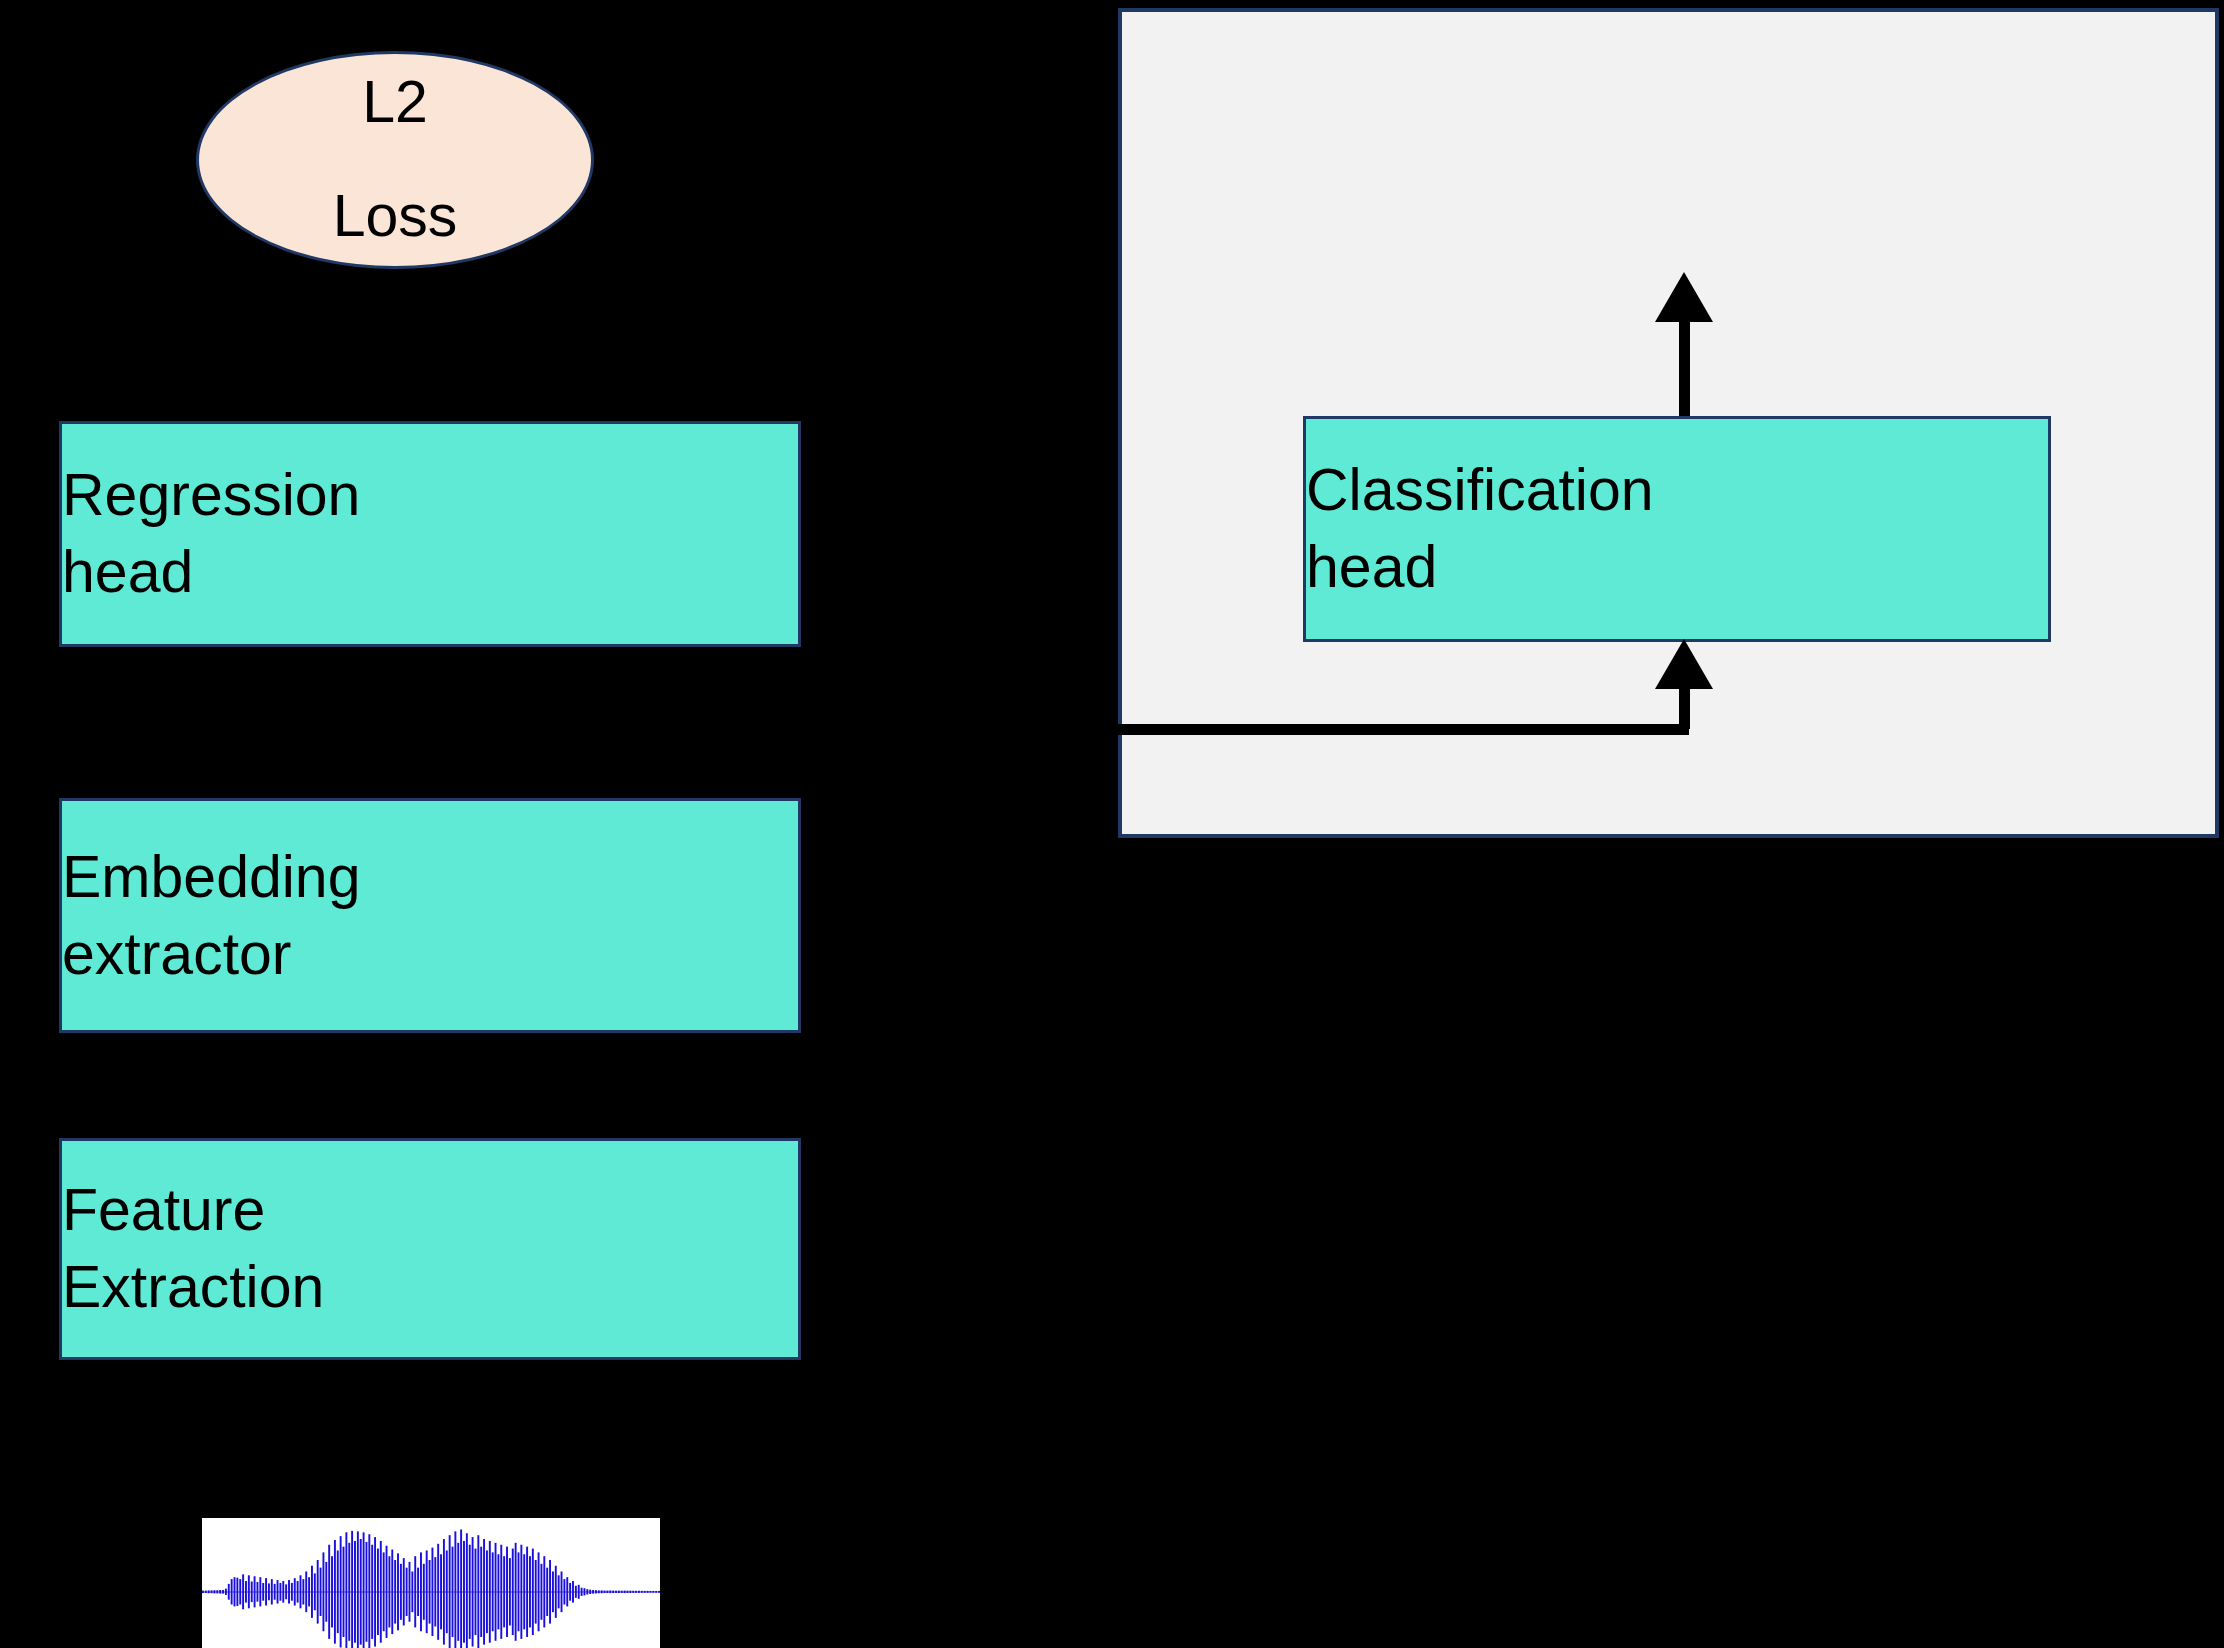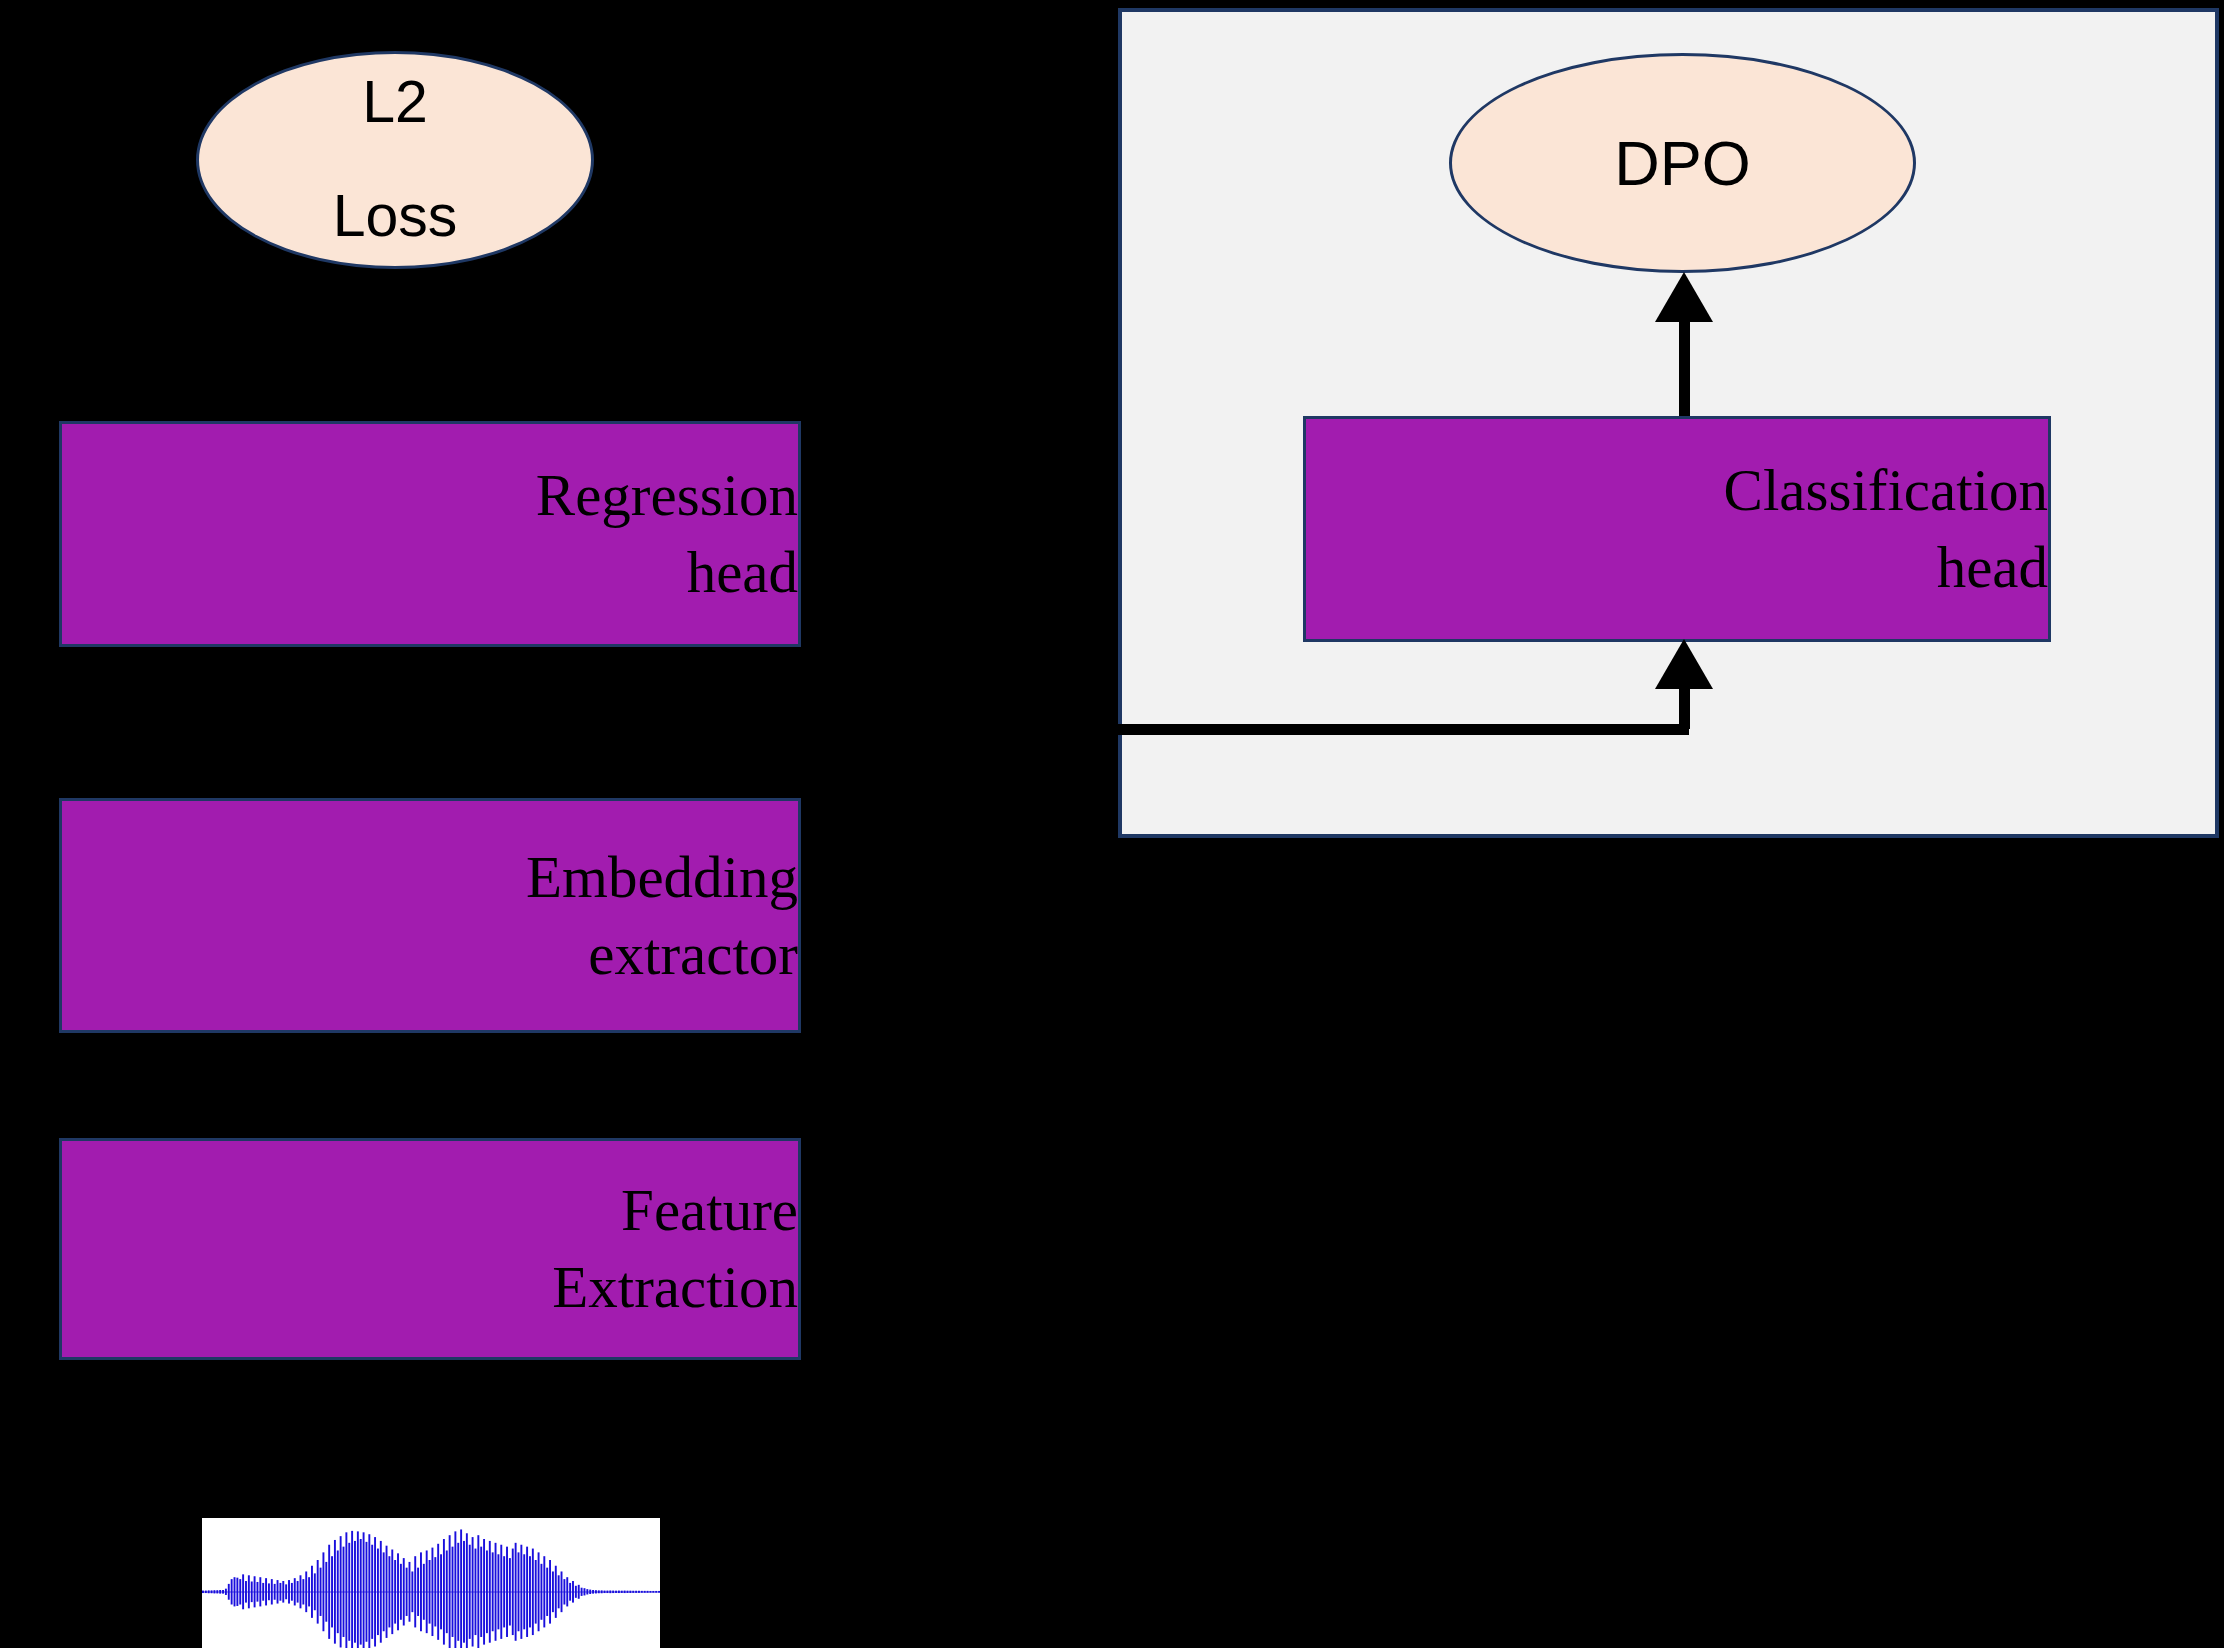--- a/index.html
+++ b/index.html
@@ -12,31 +12,30 @@
     width: 2224px;
     height: 1649px;
     background: #000000;
     overflow: hidden;
     font-family: "Liberation Sans", sans-serif;
   }
 
   
   .node-box {
     position: absolute;
-    background: #a21caf;
+    background: #5eead4;
     border: 3.8px solid #1f3864;
     box-sizing: border-box;
     display: flex;
     flex-direction: column;
-    align-items: flex-end;
+    align-items: flex-start;
     justify-content: center;
     color: #000000;
     line-height: 1.30;
     text-align: center;
-    font-family: Liberation Serif, serif;
   }
   .node-box .line1,
   .node-box .line2 {
     display: block;
     white-space: nowrap;
   }
 
   .node-ellipse {
     position: absolute;
     background: #fbe5d6;
@@ -287,23 +286,20 @@
         <rect x="465" y="76.3" width="2" height="2.0"></rect>
         <rect x="468" y="76.4" width="2" height="1.8"></rect>
         <rect x="471" y="76.4" width="2" height="1.8"></rect>
         <rect x="474" y="76.4" width="2" height="1.8"></rect>
         <rect x="477" y="76.4" width="2" height="1.8"></rect>
       </g>
       <rect x="0" y="76.8" width="479" height="1.4" fill="#1a0fdd" opacity="0.55"></rect>
     </svg>
   </div>
 
-  <div class="node-ellipse" style="left:1449px; top:53px; width:467px; height:220px; font-size:63px;">
-    <span class="line1">DPO</span>
-  </div>
 
   <div class="conn-line-v" style="left:1679px; top:292px; width:10.5px; height:126px;"></div>
   <div class="arrow-up" style="left:1655px; top:272px;"></div>
 
   <div class="node-box" style="left:1303px; top:416px; width:748px; height:226px; font-size:59px;">
     <span class="line1">Classification</span>
     <span class="line2">head</span>
   </div>
 
   <div class="conn-line-h" style="left:1118px; top:724px; width:571px; height:10.5px;"></div>

